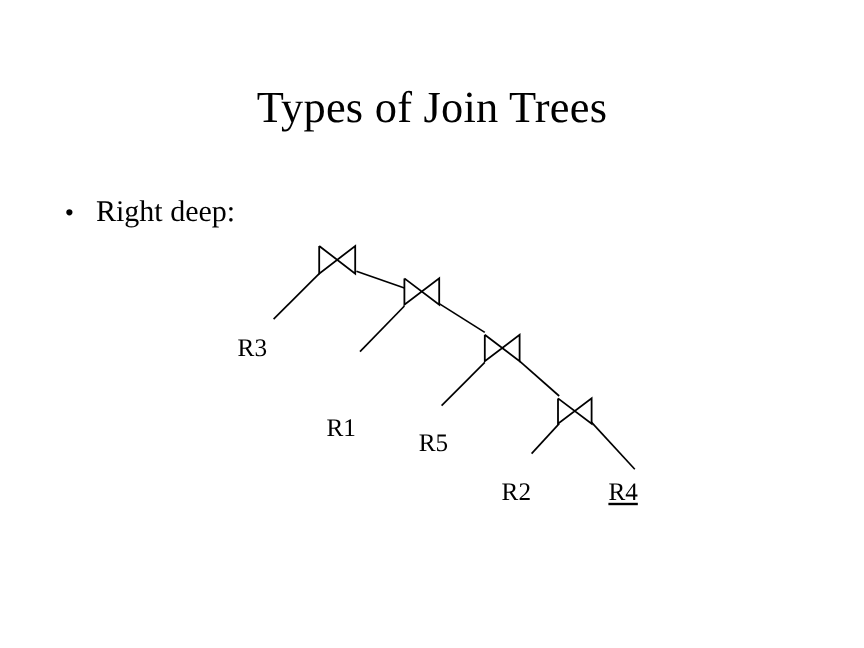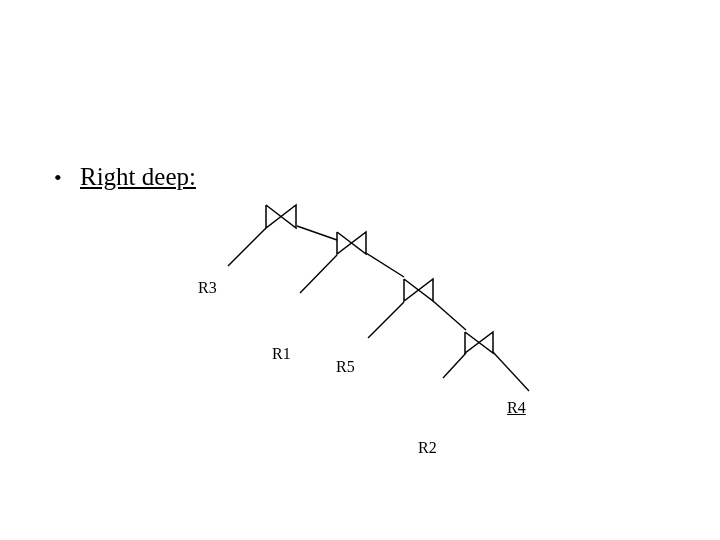--- a/index.html
+++ b/index.html
@@ -42,32 +42,31 @@
   }
   .bullet-glyph {
     display: inline-block;
     width: 26px;
     font-size: 22px;
     line-height: 1;
     color: #000000;
   }
   .bullet-text {
     display: inline-block;
-    text-decoration: underline;
   }
   #tree-layer {
     position: absolute;
     left: 0;
     top: 0;
     width: 720px;
     height: 540px;
   }
   .leaf-label {
     position: absolute;
-    font-size: 16px;
+    font-size: 21px;
     line-height: 1;
     color: #000000;
     white-space: nowrap;
   }
   svg.tree-svg {
     position: absolute;
     left: 0;
     top: 0;
     width: 720px;
     height: 540px;
@@ -79,20 +78,21 @@
     fill: none;
   }
   .join-edge { stroke-width: 1.4; }
   .bowtie-shape { stroke-width: 1.5; }
 </style>
 </head>
 <body>
 
 <div id="slide">
 
+  <div id="slide-title">Types of Join Trees</div>
 
   <div id="bullet-row">
     <span class="bullet-glyph">•</span>
     <span class="bullet-text">Right deep:</span>
   </div>
 
   <div id="tree-layer">
 
     <svg class="tree-svg" viewBox="0 0 720 540">
       <g>
@@ -115,18 +115,18 @@
       <g>
         <polyline class="bowtie-shape" points="404,279 404,301 433,279 433,301 404,279"></polyline>
       </g>
       <g>
         <polyline class="bowtie-shape" points="465,332 465,353 493,332 493,353 465,332"></polyline>
       </g>
     </svg>
 
     <div class="leaf-label" style="left:198px; top:280px;">R3</div>
     <div class="leaf-label" style="left:272px; top:346px;">R1</div>
-    <div class="leaf-label" style="left:336px; top:359px;">R5</div>
-    <div class="leaf-label" style="left:418px; top:400px;margin-top:40px;">R2</div>
+    <div class="leaf-label" style="left:349px; top:359px;">R5</div>
+    <div class="leaf-label" style="left:418px; top:400px;">R2</div>
     <div class="leaf-label" style="left:507px; top:400px;text-decoration:underline;">R4</div>
 
   </div>
 </div>
 
 </body></html>

